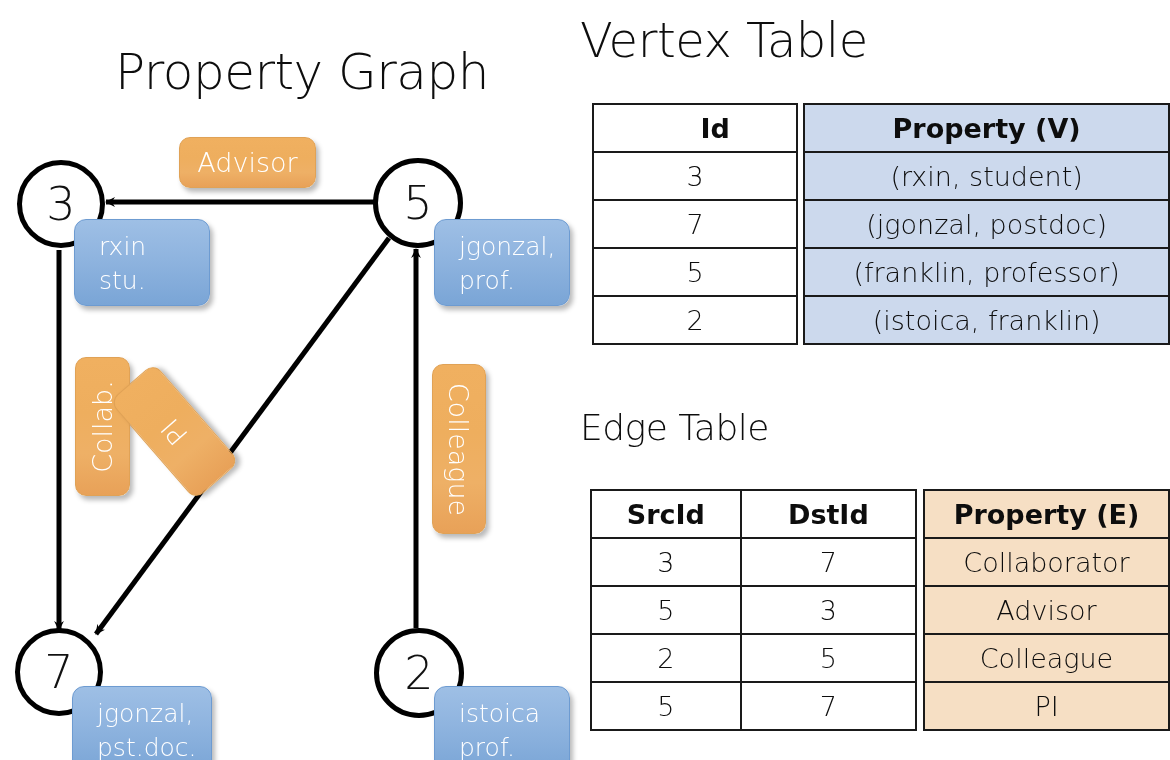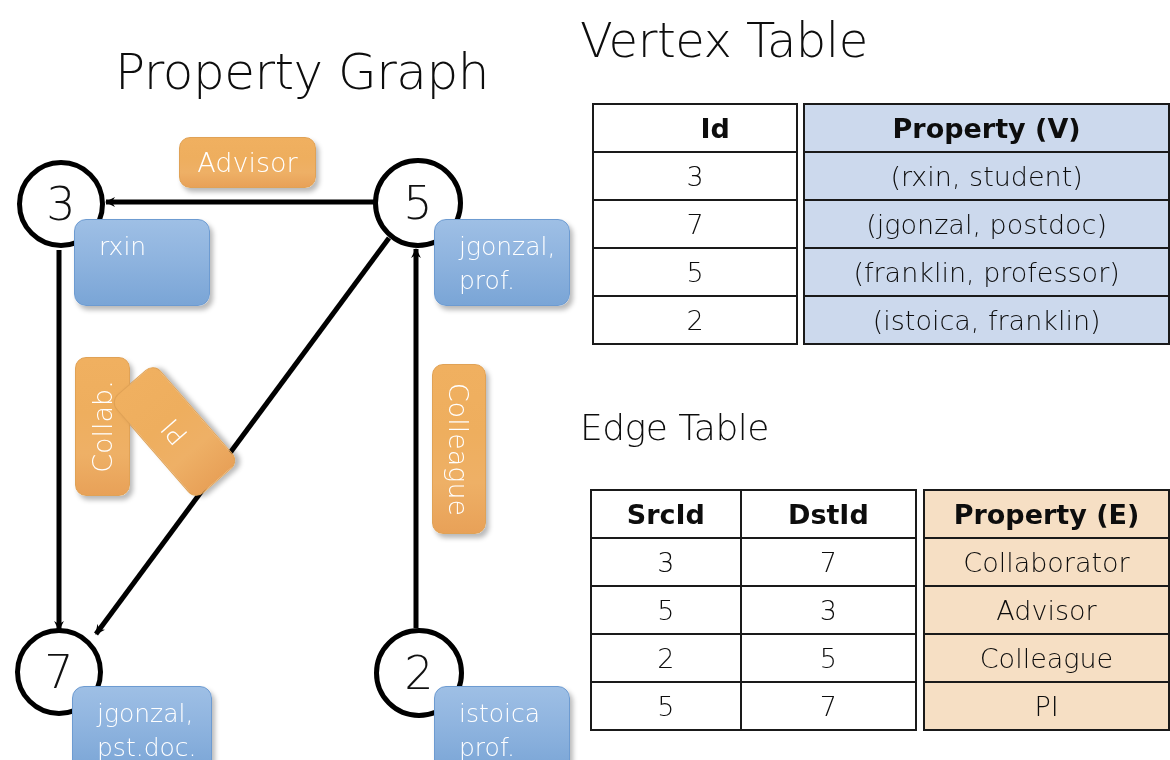--- a/index.html
+++ b/index.html
@@ -164,20 +164,21 @@
   </div>
   <div class="node" style="left:3px; top:596px; width:88px; height:88px;">
     <span>7</span>
   </div>
   <div class="node" style="left:362px; top:596px; width:90px; height:90px;">
     <span>2</span>
   </div>
 
   <div class="vbox" style="left:62px; top:187px; width:136px; height:87px;">
     <div>rxin</div>
+    <div>stu.</div>
   </div>
 
   <div class="vbox" style="left:422px; top:187px; width:136px; height:87px;">
     <div>jgonzal,</div>
     <div>prof.</div>
   </div>
 
   <div class="vbox" style="left:60px; top:654px; width:140px; height:87px;">
     <div>jgonzal,</div>
     <div>pst.doc.</div>

